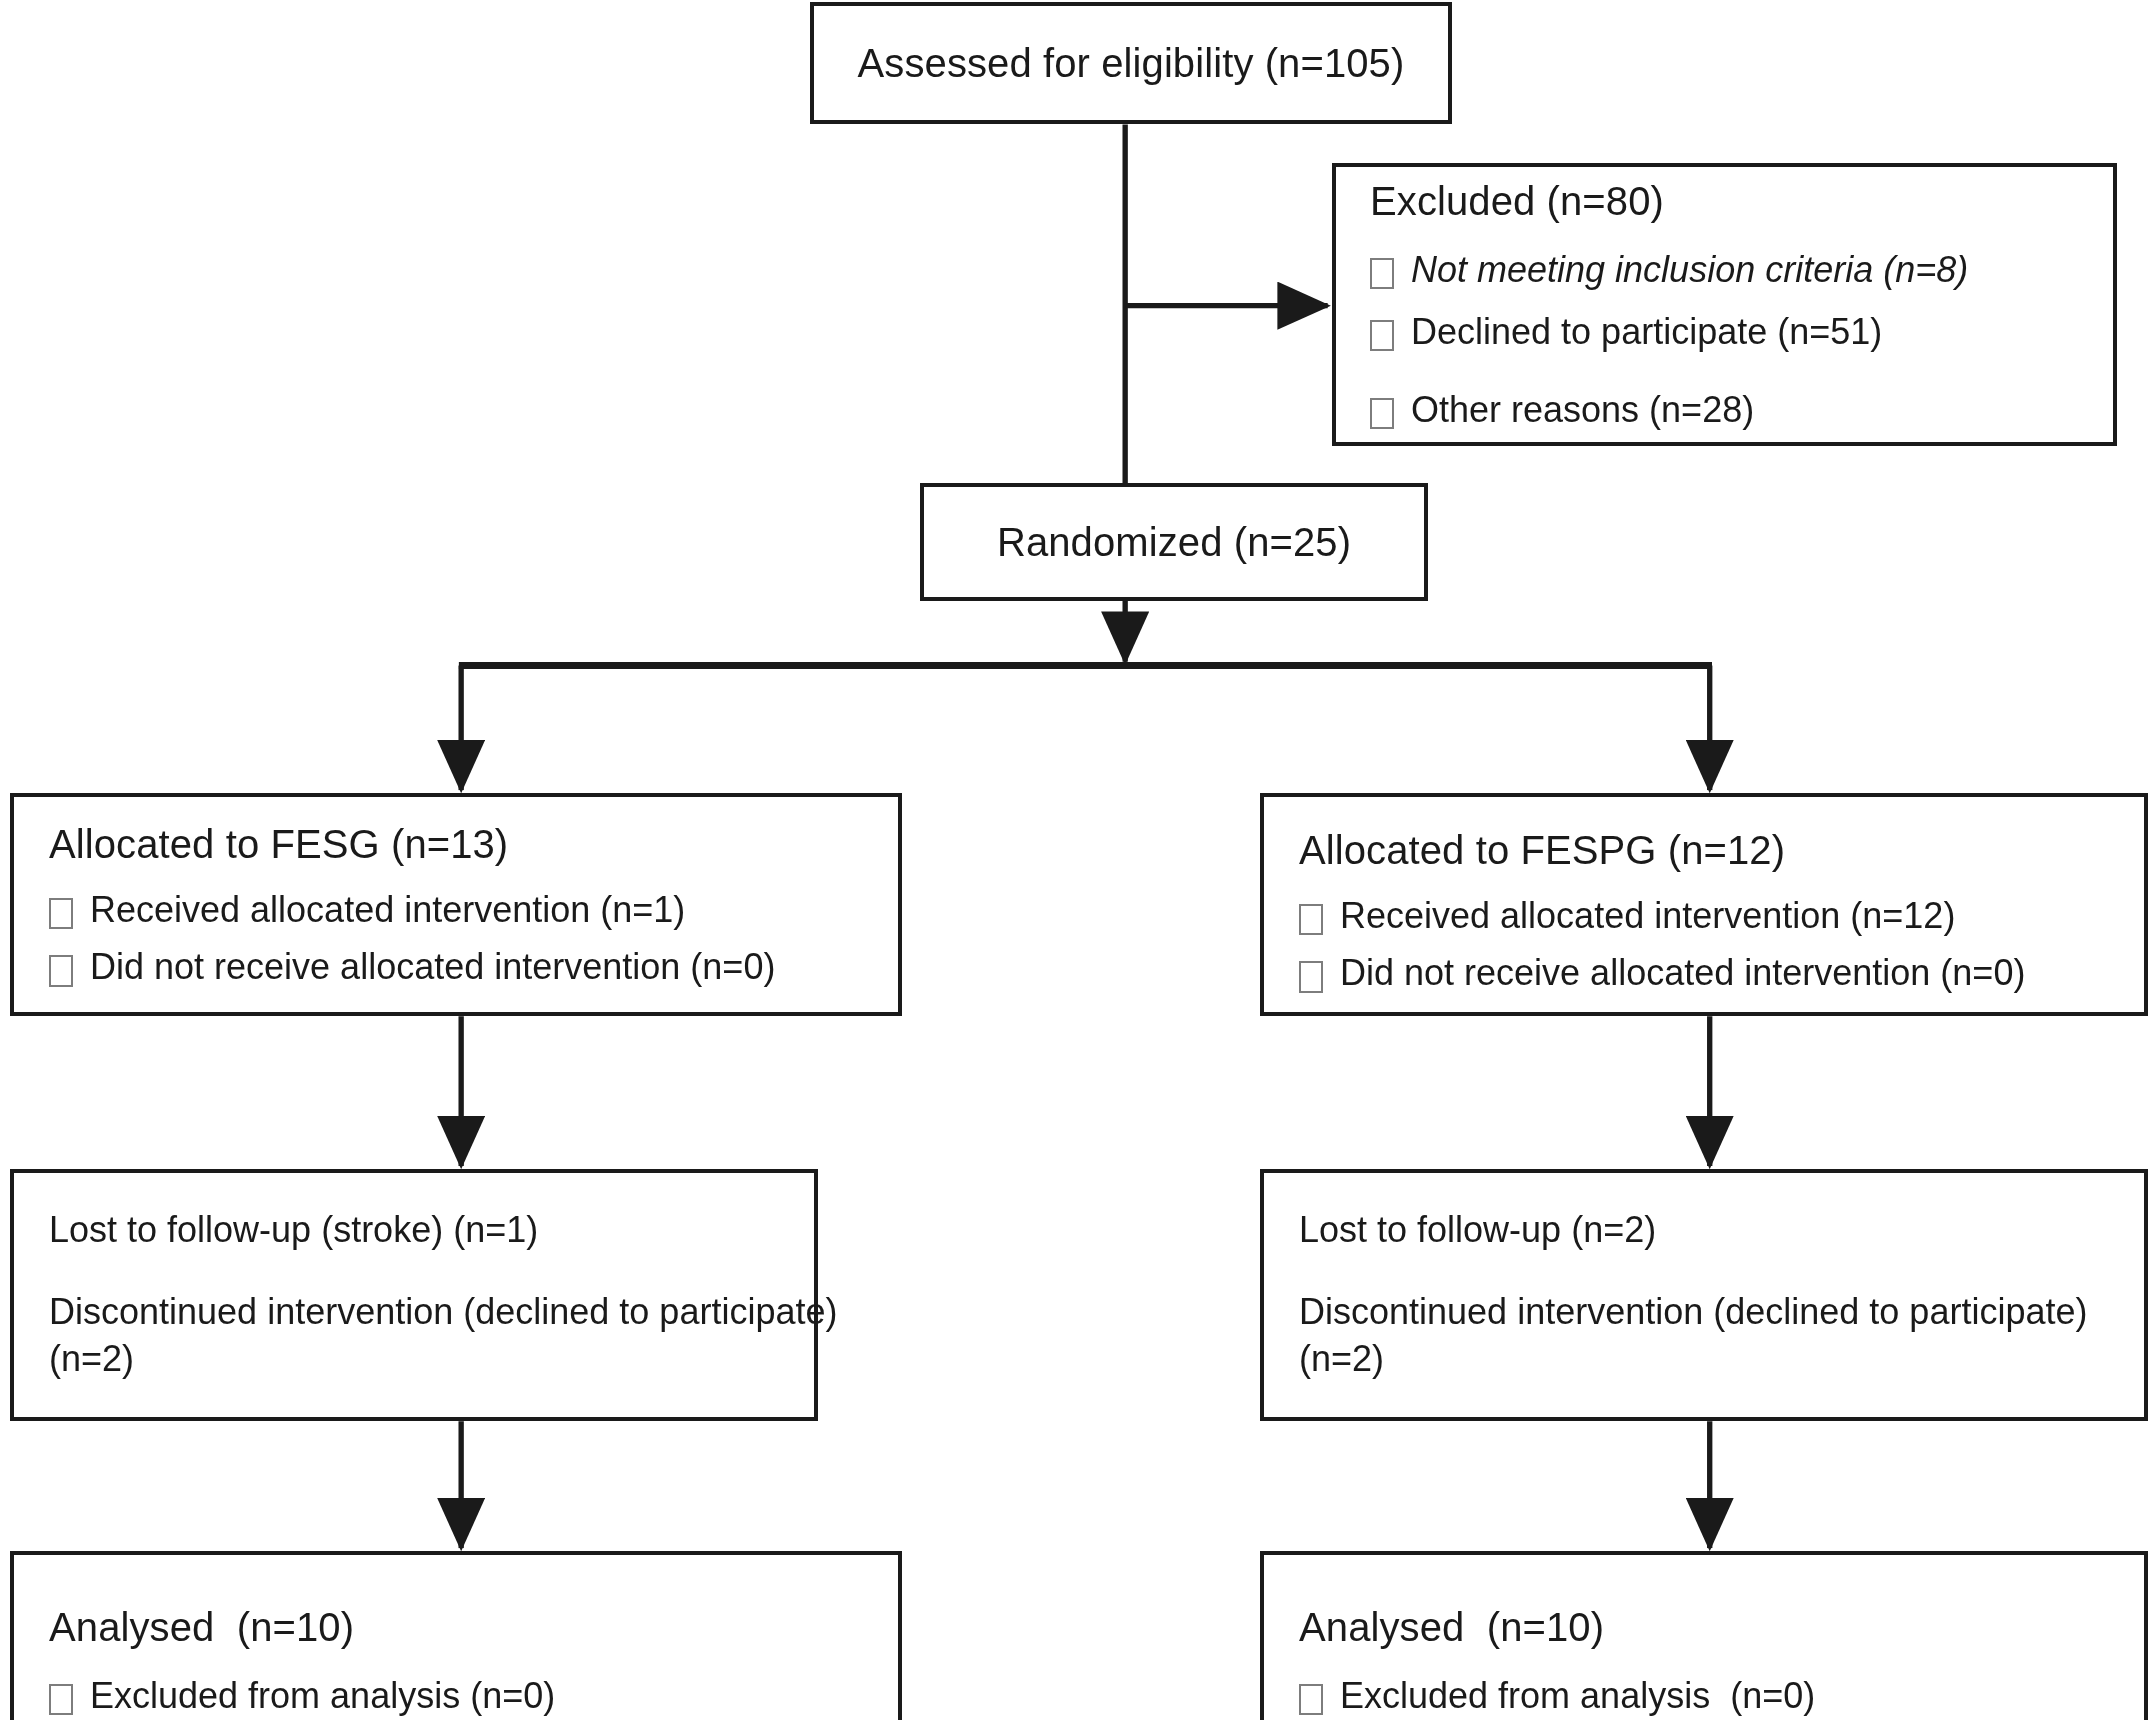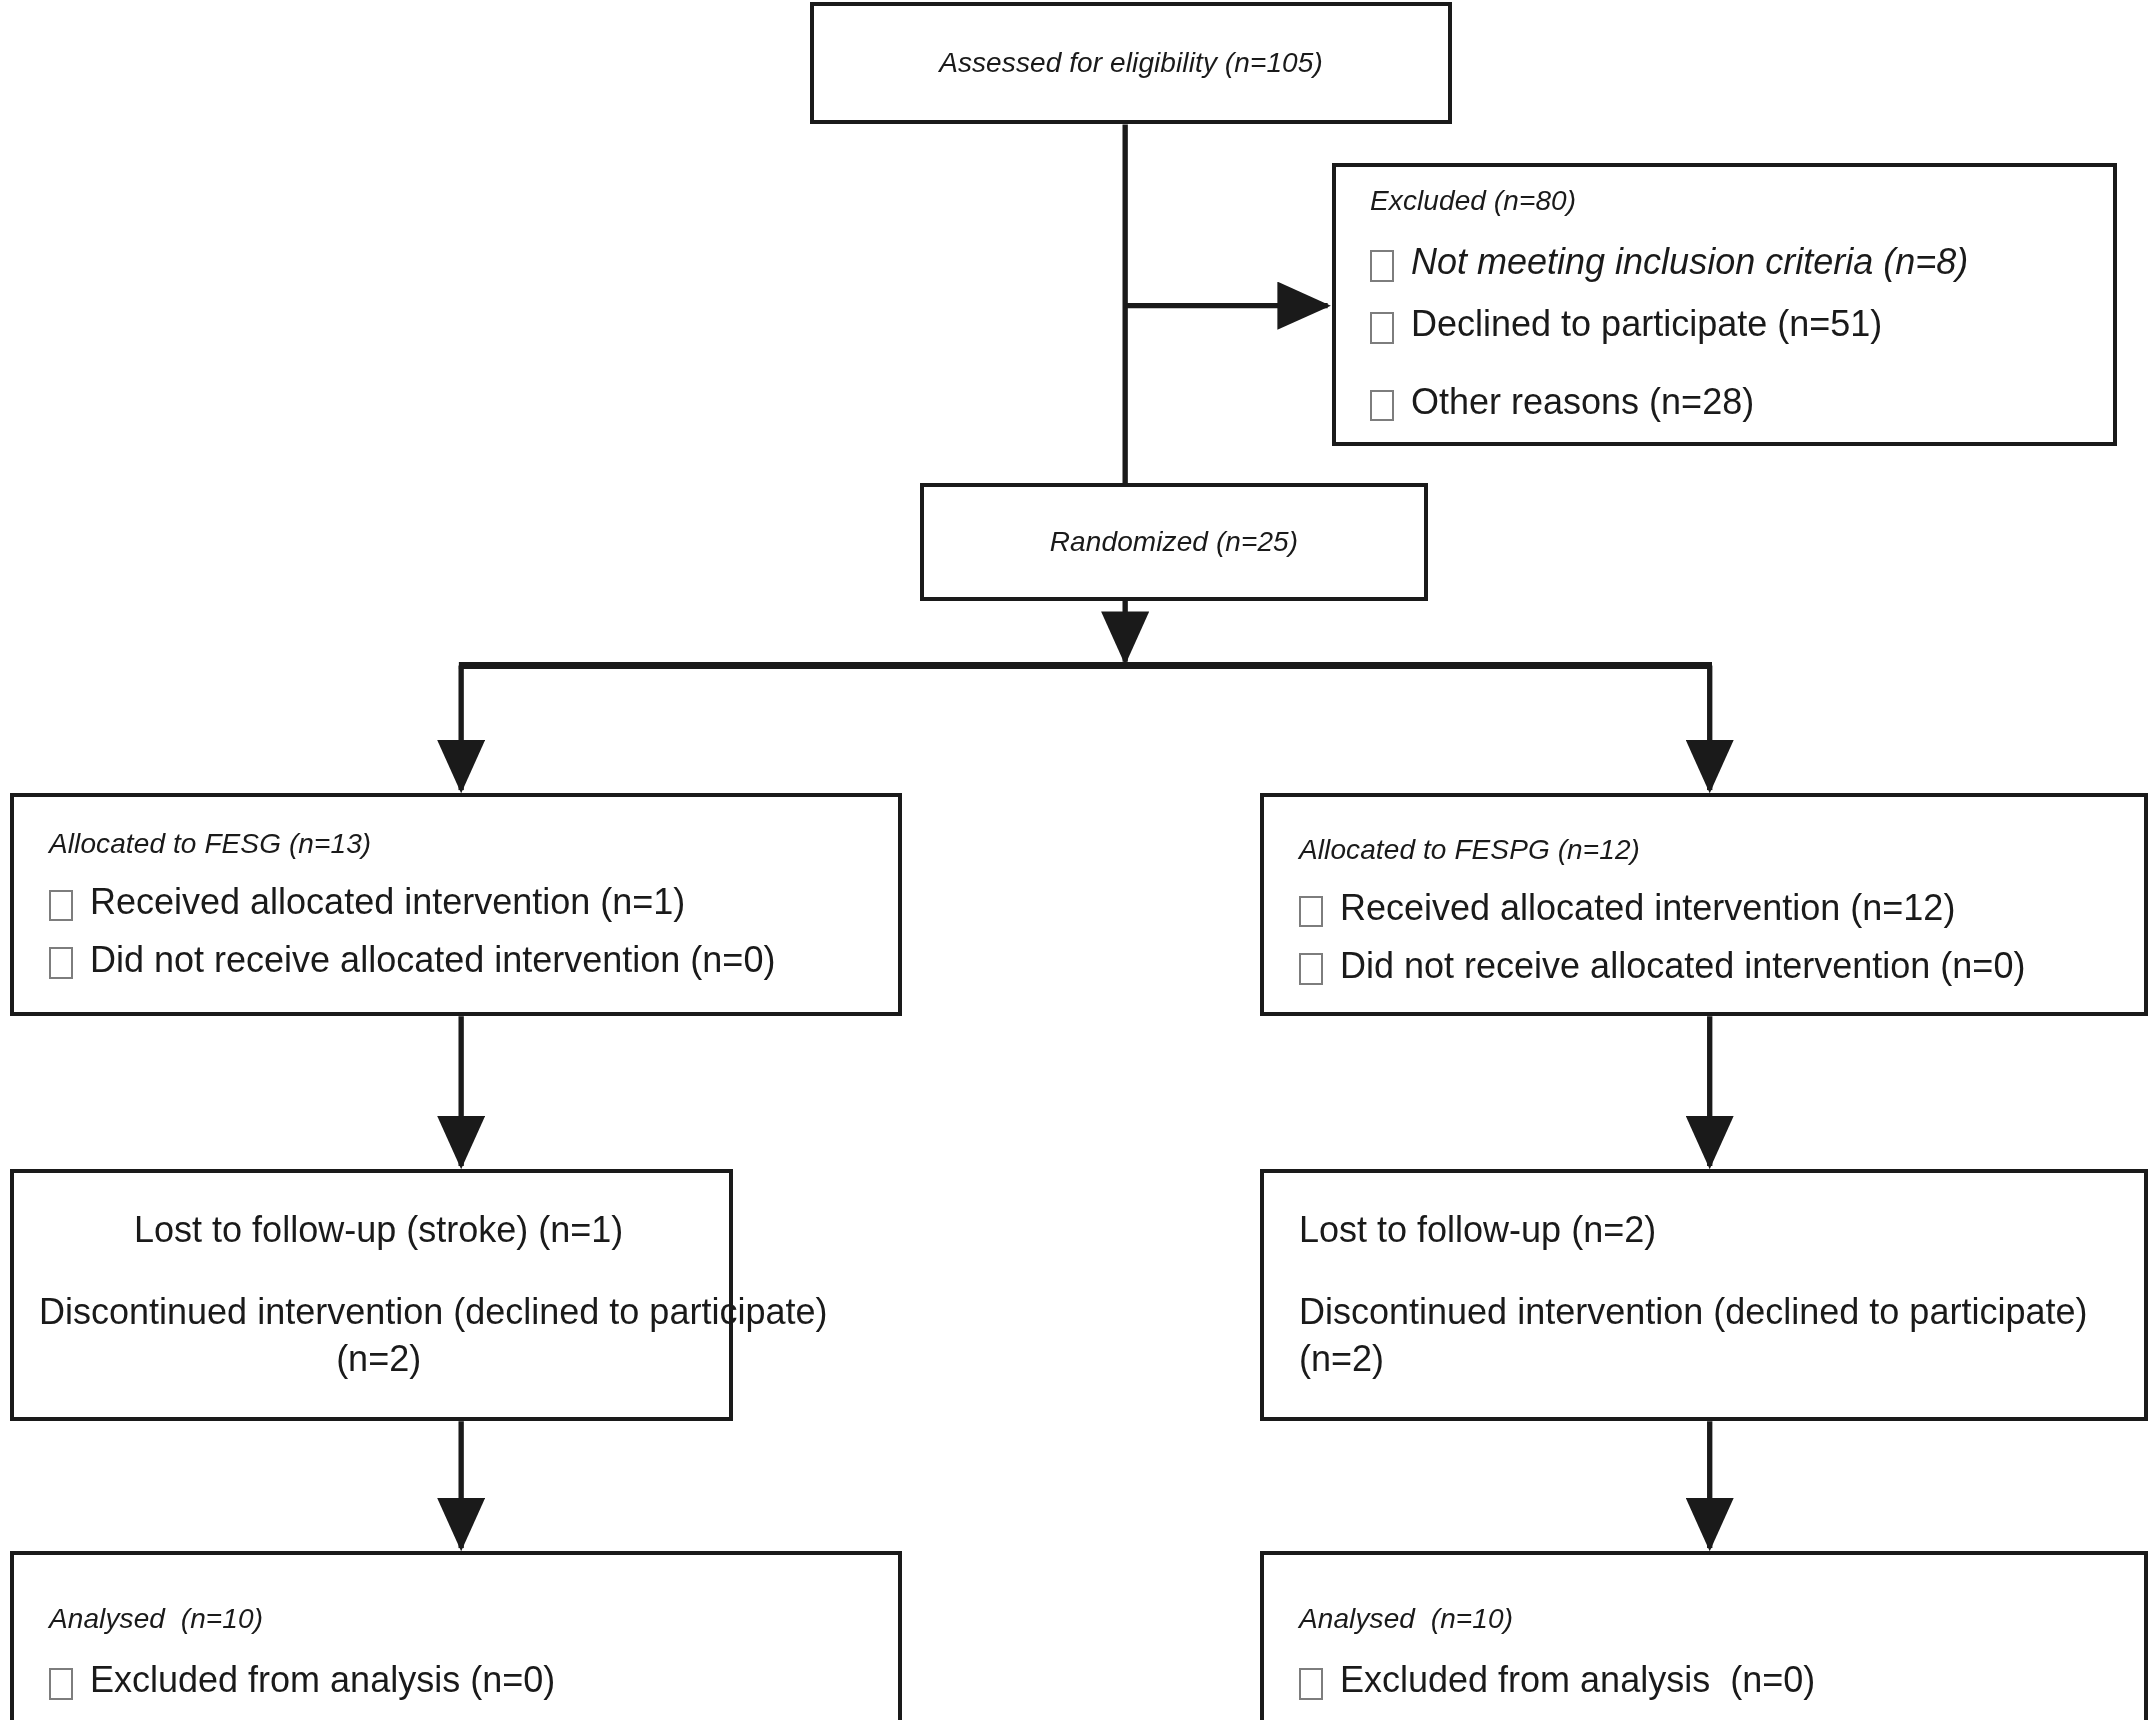--- a/index.html
+++ b/index.html
@@ -23,25 +23,24 @@
     background: #ffffff;
     display: flex;
     flex-direction: column;
     justify-content: center;
   }
   .node.centered {
     align-items: center;
     text-align: center;
   }
   .node-line {
-    font-size: 28px;
+    font-size: 40px;
     line-height: 1.30;
     white-space: pre;
     letter-spacing: 0.1px;
-    font-style: italic;
   }
   .node.padded {
     padding-left: 34px;
     padding-right: 13.8px;
   }
   .bullet-line {
     display: flex;
     align-items: flex-start;
     font-size: 36px;
     line-height: 1.30;
@@ -148,21 +147,21 @@
     <div class="bullet-line" style="margin-bottom:10.7px;">
       <span class="bullet-box"></span>
       <span>Received allocated intervention (n=12)</span>
     </div>
     <div class="bullet-line">
       <span class="bullet-box"></span>
       <span>Did not receive allocated intervention (n=0)</span>
     </div>
   </div>
 
-  <div class="node" style="left:10px; top:1169px; width:723px; height:252px; padding-left:25px; padding-right:10.7px;text-align:center;">
+  <div class="node" style="left:10px; top:1169px; width:808px; height:252px; padding-left:35px; padding-right:10.7px;">
     <div class="wrap-line">Lost to follow-up (stroke) (n=1)</div>
     <div class="gap-line"></div>
     <div class="wrap-line">Discontinued intervention (declined to participate)</div>
     <div class="wrap-line">(n=2)</div>
   </div>
 
   <div class="node" style="left:1260px; top:1169px; width:888px; height:252px; padding-left:35px; padding-right:10.7px;">
     <div class="wrap-line">Lost to follow-up (n=2)</div>
     <div class="gap-line"></div>
     <div class="wrap-line">Discontinued intervention (declined to participate)</div>

